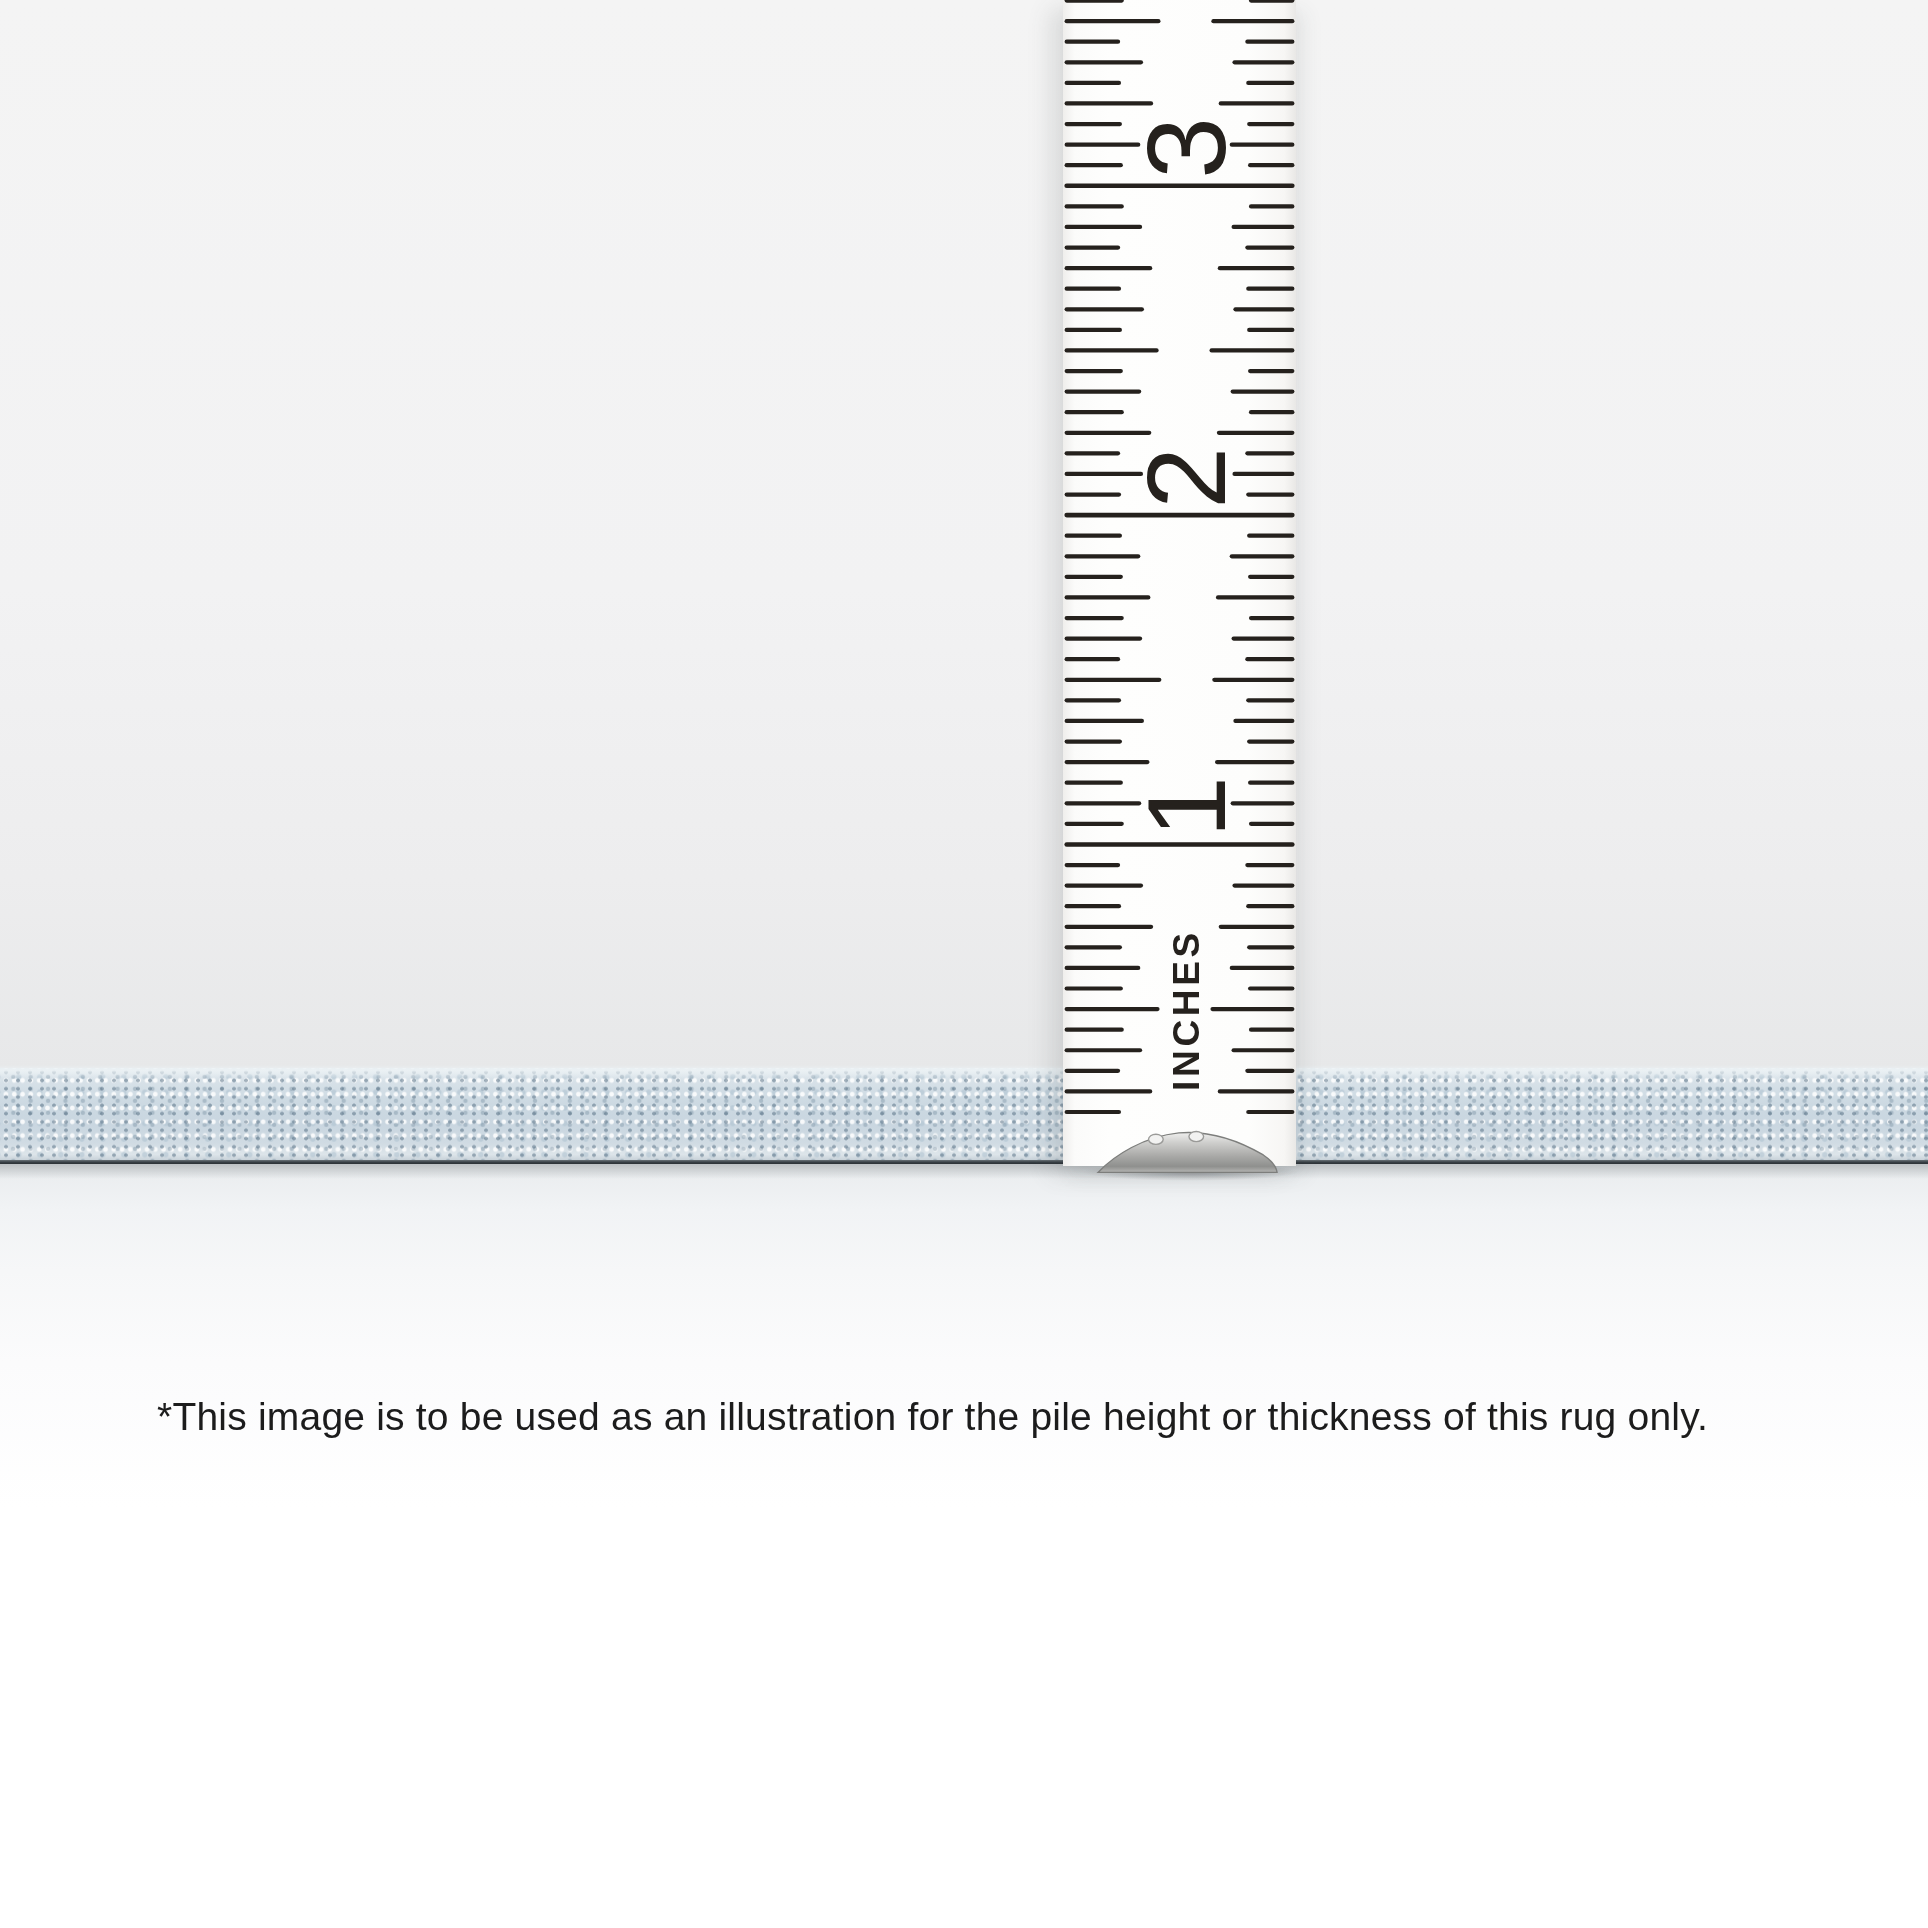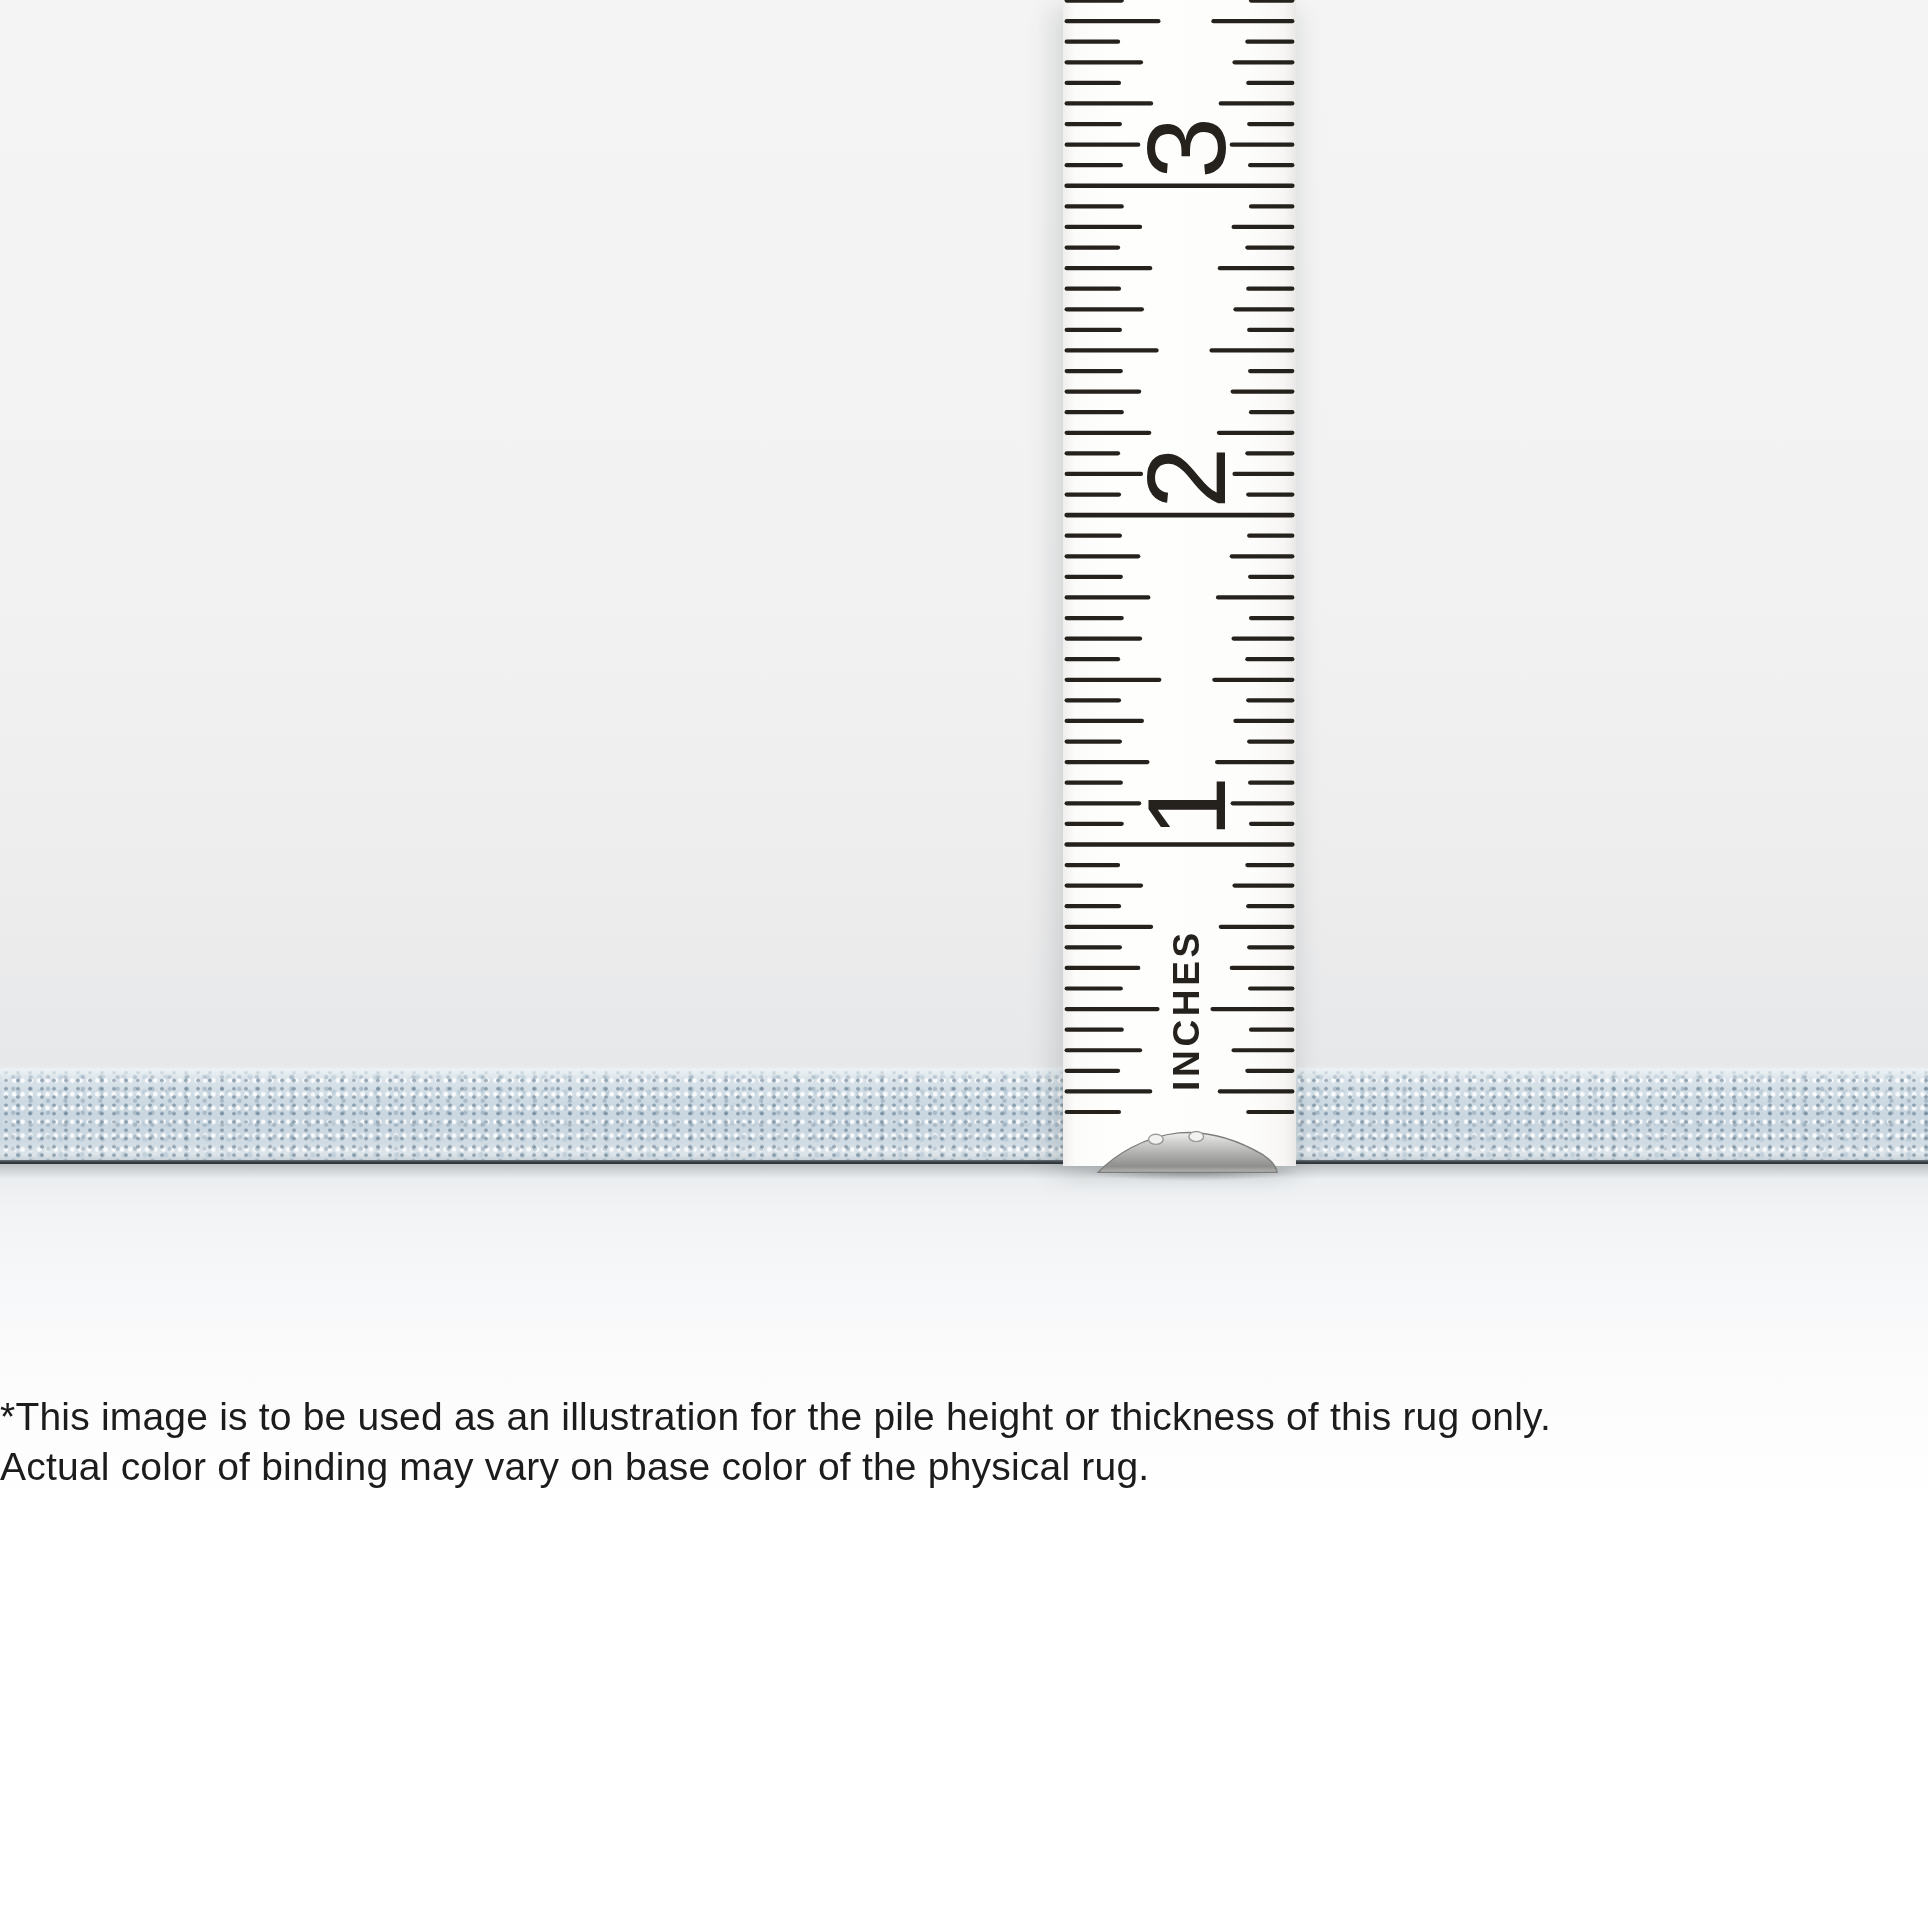--- a/index.html
+++ b/index.html
@@ -65,21 +65,21 @@
     font-size:37px;font-weight:700;letter-spacing:3.7px;line-height:1;
   }
   .metal-cap{position:absolute;left:0;top:0;}
   .cap-shadow{
     position:absolute;left:1082px;top:1168px;width:217px;height:13px;
     background:radial-gradient(ellipse at 50% 30%, rgba(50,55,60,.38) 0%, rgba(50,55,60,0) 70%);
   }
   
   .caption{
     position:absolute;left:0;top:1392px;width:1708px;
-    text-align:left;
+    text-align:right;
     color:var(--caption-ink,#1c1c1c);
     font-size:39px;line-height:50px;font-weight:500;
     letter-spacing:0.2px;
   }
 </style>
 </head>
 <body>
 
 <div class="stage">
 
@@ -224,17 +224,16 @@
              C 1214 1258, 1246 1238, 1284 1234
              C 1320 1231, 1352 1244, 1376 1258
              C 1385 1264, 1390 1270, 1391 1277
              Z" fill="url(#capGrad)" stroke="#7d7e7c" stroke-width="1.5"></path>
     <ellipse cx="1259" cy="1241" rx="8" ry="5.5" fill="#f2f2f1" stroke="#9a9a98" stroke-width="1.5"></ellipse>
     <ellipse cx="1303" cy="1238" rx="8" ry="5.5" fill="#f2f2f1" stroke="#9a9a98" stroke-width="1.5"></ellipse>
   </svg>
 
   <div class="caption">
     <div>*This image is to be used as an illustration for the pile height or thickness of this rug only.</div>
-    <div>Actual color of binding may vary on base color of the physical rug.</div>
   </div>
 
 </div>
 
 
 </body></html>

